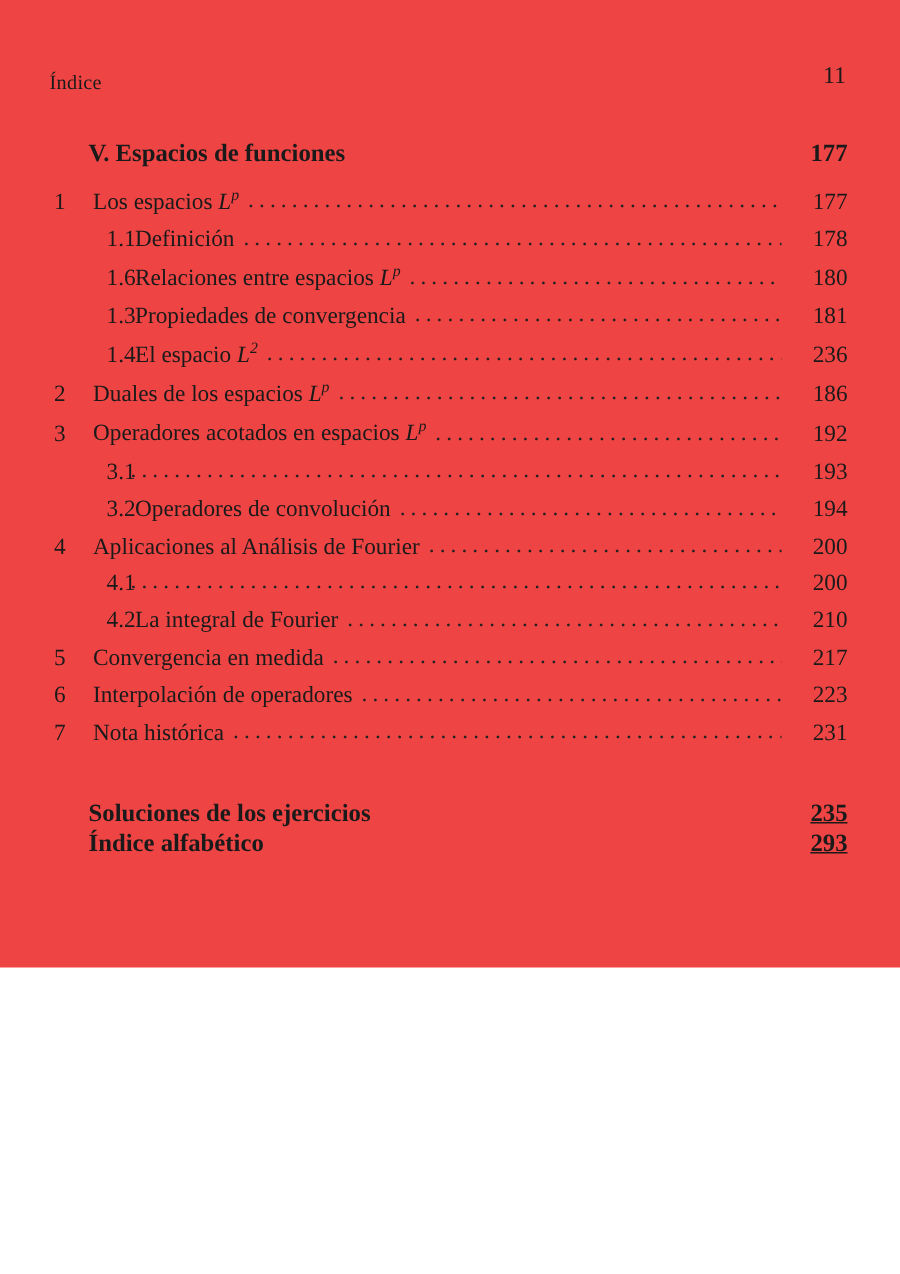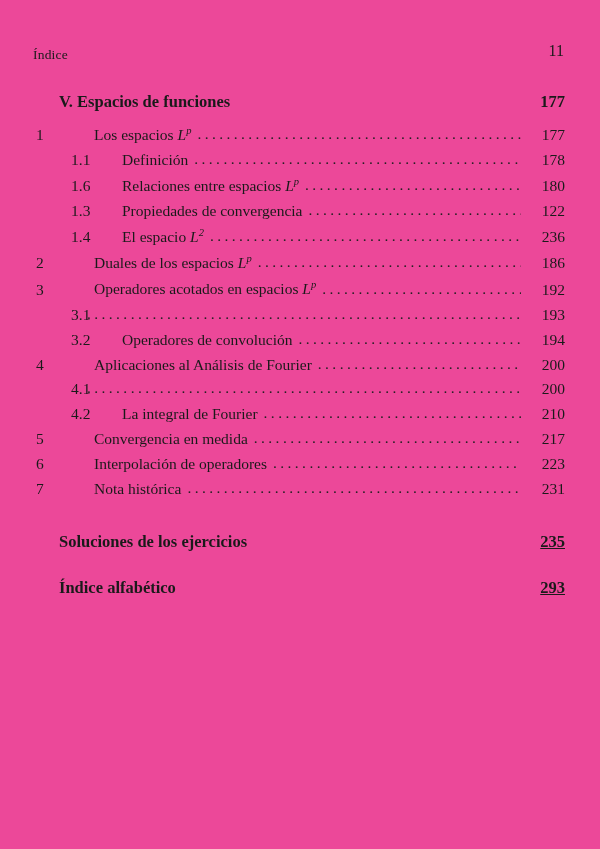--- a/index.html
+++ b/index.html
@@ -12,22 +12,22 @@
     height: 849px;
     position: relative;
     font-family: "Liberation Serif", serif;
     color: #1a1a1a;
     overflow: hidden;
   }
   .page {
     position: absolute;
     top: 0; left: 0;
     width: 600px;
-    height: 849px;
-    background: #ec4899;
+    height: 645px;
+    background: #ef4444;
   }
   
   .runhead {
     position: absolute;
     top: 47px;
     left: 33px;
     font-size: 13.5px;
     letter-spacing: 0.2px;
   }
   .folio {
@@ -78,21 +78,20 @@
   }
   .sec .num {
     width: 26px;
     flex: 0 0 26px;
     text-align: left;
     padding-left: 3px;
   }
   .sec .label {
     flex: 0 0 auto;
     white-space: nowrap;
-    margin-left: 32px;
   }
   .sub .num {
     width: 48px;
     flex: 0 0 48px;
     padding-left: 38px;
     box-sizing: border-box;
   }
   .sub .label {
     padding-left: 9px;
   }
@@ -134,21 +133,21 @@
     padding-left: 26px;
   }
   .tail .pg {
     margin-left: auto;
     width: 44px;
     text-align: right;
     padding-right: 2px;
     text-decoration: underline;
   }
   .gap-sol { margin-top: 31px; }
-  .gap-idx { margin-top: 26px; }
+  .gap-idx { }
   .gap-after-chapter { height: 2px; }
 </style>
 </head>
 <body>
 
 <div class="page">
 
   <div class="runhead">Índice</div>
   <div class="folio">11</div>
 
@@ -176,21 +175,21 @@
         <div class="row sec sub">
           <span class="num">1.6</span>
           <span class="label"><span>Relaciones entre espacios </span><span class="ital">L</span><span class="sup">p</span></span>
           <span class="dots">....................................................................</span>
           <span class="pg">180</span>
         </div>
         <div class="row sec sub">
           <span class="num">1.3</span>
           <span class="label"><span>Propiedades de convergencia</span></span>
           <span class="dots">....................................................................</span>
-          <span class="pg">122</span>
+          <span class="pg">181</span>
         </div>
         <div class="row sec sub">
           <span class="num">1.4</span>
           <span class="label"><span>El espacio </span><span class="ital">L</span><span class="sup">2</span></span>
           <span class="dots">....................................................................</span>
           <span class="pg">236</span>
         </div>
         <div class="row sec">
           <span class="num">2</span>
           <span class="label"><span>Duales de los espacios </span><span class="ital">L</span><span class="sup">p</span></span>

